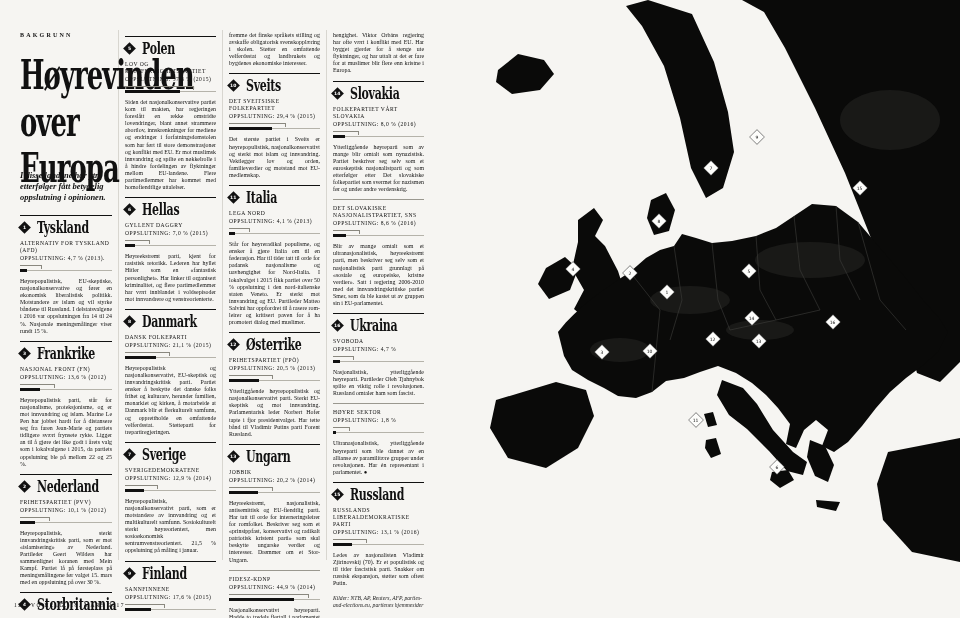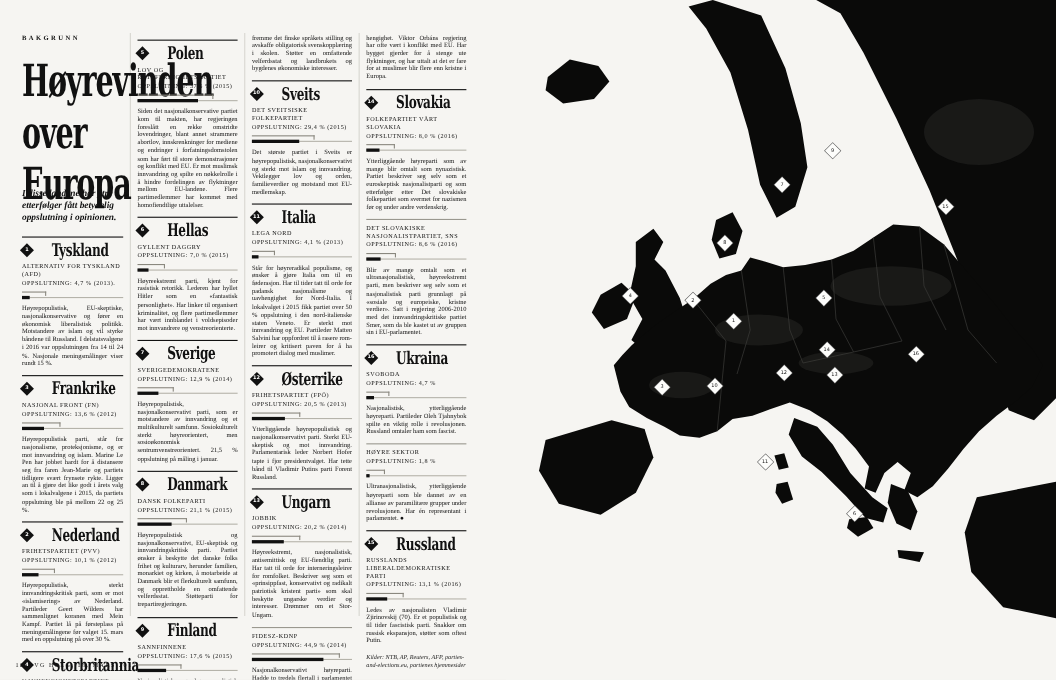--- a/index.html
+++ b/index.html
@@ -23,21 +23,21 @@
   .main-title { font-family:"DejaVu Serif",serif; font-weight:bold;
     font-size:26px; line-height:30px; letter-spacing:-1px;
     transform:scaleY(1.55); transform-origin:left top; margin-bottom:28px; width:110px; }
   .intro { font-style:italic; font-weight:bold; font-size:8.5px; line-height:11px;
            margin:6px 0 12px 0; }
 
   .sec { margin-bottom:4px; }
   .rule-thick { border-top:1.6px solid #111; margin:6px 0 5px 0; }
   .rule-thin  { border-top:1px solid #9a988f; margin:6px 0 5px 0; }
 
-  .country { display:flex; align-items:center; gap:18px; margin:3px 0 6px 0; }
+  .country { display:flex; align-items:center; gap:8px; margin:3px 0 6px 0; }
   .dnum { width:9px; height:9px; background:#111; transform:rotate(45deg);
           display:inline-flex; align-items:center; justify-content:center; flex:0 0 9px; }
   .dnum i { transform:rotate(-45deg); color:#fff; font-style:normal;
             font-size:4.5px; font-family:"DejaVu Sans",sans-serif; }
   .cname { font-family:"DejaVu Serif",serif; font-weight:bold; font-size:11px;
            letter-spacing:-0.3px; transform:scaleY(1.45); transform-origin:left center;
            display:inline-block; white-space:nowrap; }
 
   .plabel { font-size:5.6px; letter-spacing:0.5px; line-height:7px; margin-bottom:1px;
             font-family:"Liberation Serif",serif; }
@@ -172,49 +172,49 @@
             <div class="bar-base"></div>
             <div class="bar-tick" style="width: 27.2%;"></div>
             <div class="bar-fill" style="width: 11.2%;"></div>
           </div>
           <p class="body">Høyreekstremt parti, kjent for rasistisk retorikk. Lederen har hyllet Hitler som en «fantastisk personlighet». Har linker til organisert kriminalitet, og flere partimedlemmer har vært innblandet i voldsepisoder mot innvandrere og venstreorienterte.</p>
         </section>
         <section class="sec">
           <div class="rule-thick"></div>
           <h2 class="country">
             <span class="dnum">
+              <i>8</i>
+            </span>
+            <span class="cname">Danmark</span>
+          </h2>
+          <p class="plabel">DANSK FOLKEPARTI</p>
+          <p class="plabel">OPPSLUTNING: 21,1 % (2015)</p>
+          <div class="bar">
+            <div class="bar-base"></div>
+            <div class="bar-tick" style="width: 49.76%;"></div>
+            <div class="bar-fill" style="width: 33.76%;"></div>
+          </div>
+          <p class="body">Høyrepopulistisk og nasjonalkonservativt, EU-skeptisk og innvandringskritisk parti. Partiet ønsker å beskytte det danske folks frihet og kulturarv, herunder familien, monarkiet og kirken, å motarbeide at Danmark blir et flerkulturelt samfunn, og opprettholde en omfattende velferdsstat. Støtteparti for trepartiregjeringen.</p>
+        </section>
+        <section class="sec">
+          <div class="rule-thick"></div>
+          <h2 class="country">
+            <span class="dnum">
               <i>7</i>
             </span>
             <span class="cname">Sverige</span>
           </h2>
           <p class="plabel">SVERIGEDEMOKRATENE</p>
           <p class="plabel">OPPSLUTNING: 12,9 % (2014)</p>
           <div class="bar">
             <div class="bar-base"></div>
             <div class="bar-tick" style="width: 36.64%;"></div>
             <div class="bar-fill" style="width: 20.64%;"></div>
           </div>
           <p class="body">Høyrepopulistisk, nasjonalkonservativt parti, som er motstandere av innvandring og et multikulturelt samfunn. Sosiokulturelt sterkt høyreorientert, men sosioøkonomisk sentrumvenstreorientert. 21,5 % oppslutning på måling i januar.</p>
-        </section>
-        <section class="sec">
-          <div class="rule-thick"></div>
-          <h2 class="country">
-            <span class="dnum">
-              <i>8</i>
-            </span>
-            <span class="cname">Danmark</span>
-          </h2>
-          <p class="plabel">DANSK FOLKEPARTI</p>
-          <p class="plabel">OPPSLUTNING: 21,1 % (2015)</p>
-          <div class="bar">
-            <div class="bar-base"></div>
-            <div class="bar-tick" style="width: 49.76%;"></div>
-            <div class="bar-fill" style="width: 33.76%;"></div>
-          </div>
-          <p class="body">Høyrepopulistisk og nasjonalkonservativt, EU-skeptisk og innvandringskritisk parti. Partiet ønsker å beskytte det danske folks frihet og kulturarv, herunder familien, monarkiet og kirken, å motarbeide at Danmark blir et flerkulturelt samfunn, og opprettholde en omfattende velferdsstat. Støtteparti for trepartiregjeringen.</p>
         </section>
         <section class="sec">
           <div class="rule-thick"></div>
           <h2 class="country">
             <span class="dnum">
               <i>9</i>
             </span>
             <span class="cname">Finland</span>
           </h2>
           <p class="plabel">SANNFINNENE</p>

